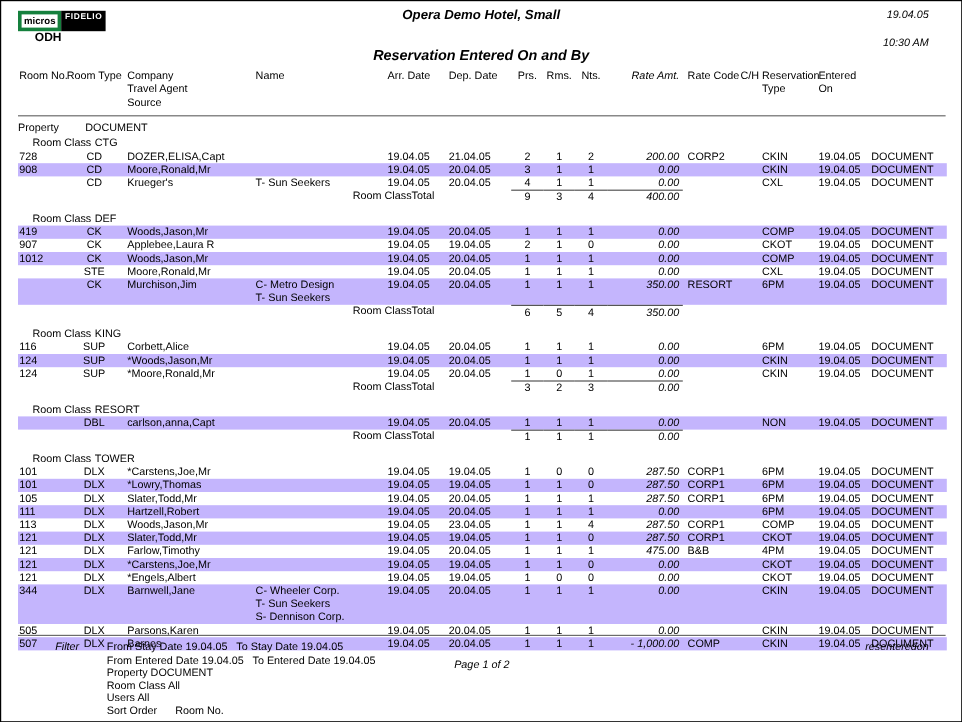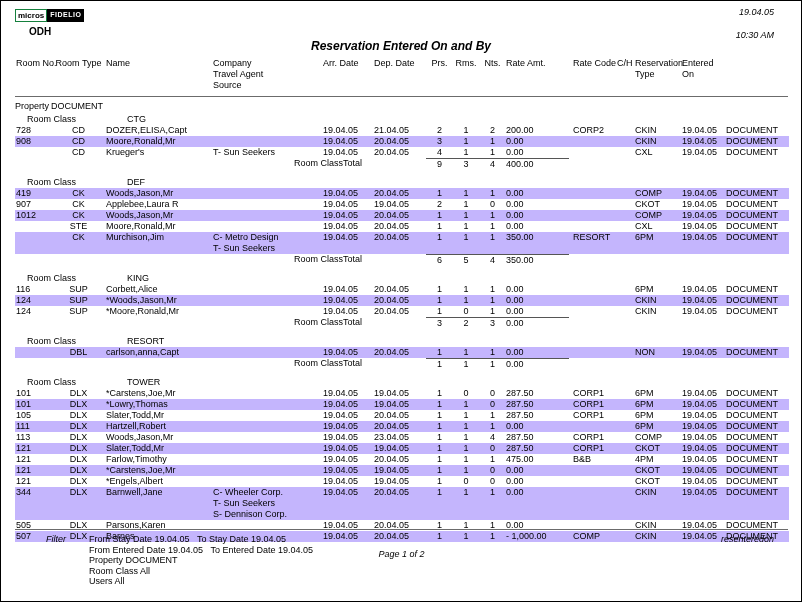--- a/index.html
+++ b/index.html
@@ -4,77 +4,78 @@
 <style>
   html,body{margin:0;padding:0;background:#fff;}
   .page{
     position:relative;width:800px;height:600px;border:1px solid #000;
     background:#fff;font-family:"Liberation Sans",sans-serif;color:#000;
     overflow:hidden;
     --cols:36px 55px 107px 110px 51px 52px 27px 26px 27px 63px 48px 18px 47px 44px 61px;
   }
   
   .logo{position:absolute;left:14px;top:8px;display:flex;align-items:stretch;}
-  .logo-micros{border:1px solid #15803d;background:#fff;color:#000;font-size:8px;font-weight:bold;padding:1px 2px;line-height:9px;}
+  .logo-micros{border:3px solid #15803d;background:#fff;color:#000;font-size:8px;font-weight:bold;padding:1px 2px;line-height:9px;}
   .logo-fidelio{background:#000;color:#fff;font-size:7px;font-weight:bold;padding:2px 3px;line-height:8px;letter-spacing:.5px;}
   .odh{position:absolute;left:28px;top:25px;font-size:10px;font-weight:bold;text-align:right;}
   .hotel-name{position:absolute;left:0;top:6px;width:100%;text-align:center;font-size:11px;font-weight:bold;font-style:italic;}
   .report-title{position:absolute;left:0;top:38px;width:100%;text-align:center;font-size:12px;font-weight:bold;font-style:italic;}
   .hdr-date{position:absolute;right:27px;top:6px;font-size:9px;font-style:italic;}
   .hdr-time{position:absolute;right:27px;top:29px;font-size:9px;font-style:italic;}
   
   .thead{position:absolute;left:14px;top:57px;display:grid;grid-template-columns:var(--cols);font-size:9px;line-height:11px;}
   .hcell{white-space:pre;}
   .rule-top{position:absolute;left:14px;right:13px;top:95px;border-top:1px solid #6b6b6b;}
   .rule-bottom{position:absolute;left:14px;right:13px;top:528px;border-top:1px solid #6b6b6b;}
   
   .tbody{position:absolute;left:14px;top:100px;width:774px;font-size:9px;line-height:11px;}
   .prop-line,.class-line{display:flex;}
-  .prop-label{width:36px;}
-  .class-line{margin-top:2px;gap:48px;}
+  .prop-label{width:56px;}
+  .class-line{margin-top:2px;}
   .class-line.gap{margin-top:7px;}
   .class-label{width:52px;margin-left:12px;}
   .trow{display:grid;grid-template-columns:var(--cols);align-items:start;}
   .trow.stripe{background:#c4b5fd;}
   .tcell{white-space:pre;overflow:visible;}
   .c-room_no{padding-left:1px;}
   .c-room_type,.c-prs,.c-rms,.c-nts{text-align:center;}
   .c-company{white-space:pre-line;}
-  .c-rate_amt{text-align:left;padding-right:3px;}
+  .c-rate_amt{text-align:right;padding-right:3px;font-style:italic;}
   .c-rate_code{padding-left:4px;}
   .total-label{grid-column:1 / 6;text-align:right;padding-right:12px;}
   .trow.total .tline{border-top:1px solid #555;}
   
   .footer{position:absolute;left:14px;right:13px;top:533px;font-size:9px;line-height:10.5px;}
   .filter-label{position:absolute;left:31px;top:0;font-style:italic;}
   .filter-lines{position:absolute;left:74px;top:0;white-space:pre;}
   .page-info{position:absolute;left:0;width:100%;text-align:center;top:15px;font-style:italic;}
   .report-code{position:absolute;right:14px;top:0;font-style:italic;}
 </style>
 </head>
 <body>
 
 <div class="page">
 
   <div class="logo">
     <span class="logo-micros">micros</span>
     <span class="logo-fidelio">FIDELIO</span>
   </div>
   <div class="odh">ODH</div>
+  <div class="hotel-name">Opera Demo Hotel, Small</div>
   <div class="report-title">Reservation Entered On and By</div>
   <div class="hdr-date">19.04.05</div>
   <div class="hdr-time">10:30 AM</div>
 
   <div class="thead">
       <div class="hcell c-room_no">Room No.</div>
       <div class="hcell c-room_type">Room Type</div>
-      <div class="hcell c-name">Name</div>
       <div class="hcell c-company">Company
 Travel Agent
 Source</div>
+      <div class="hcell c-name">Name</div>
       <div class="hcell c-arr">Arr. Date</div>
       <div class="hcell c-dep">Dep. Date</div>
       <div class="hcell c-prs">Prs.</div>
       <div class="hcell c-rms">Rms.</div>
       <div class="hcell c-nts">Nts.</div>
       <div class="hcell c-rate_amt">Rate Amt.</div>
       <div class="hcell c-rate_code">Rate Code</div>
       <div class="hcell c-ch">C/H</div>
       <div class="hcell c-res_type">Reservation
 Type</div>
@@ -549,18 +550,18 @@
         <div class="tcell c-ch"></div>
         <div class="tcell c-res_type">CKIN</div>
         <div class="tcell c-entered">19.04.05</div>
         <div class="tcell c-user">DOCUMENT</div>
       </div>
     </div>
 
   <div class="rule-bottom"></div>
   <div class="footer">
     <span class="filter-label">Filter</span>
-    <div class="filter-lines"><div class="filter-line">From Stay Date 19.04.05   To Stay Date 19.04.05</div><div class="filter-line">From Entered Date 19.04.05   To Entered Date 19.04.05</div><div class="filter-line">Property DOCUMENT</div><div class="filter-line">Room Class All</div><div class="filter-line">Users All</div></div>
+    <div class="filter-lines"><div class="filter-line">From Stay Date 19.04.05   To Stay Date 19.04.05</div><div class="filter-line">From Entered Date 19.04.05   To Entered Date 19.04.05</div><div class="filter-line">Property DOCUMENT</div><div class="filter-line">Room Class All</div><div class="filter-line">Users All</div><div class="filter-line">Sort Order      Room No.</div></div>
     <span class="page-info">Page 1 of 2</span>
     <span class="report-code">resenteredon</span>
   </div>
 
 </div>
 
 </body></html>

